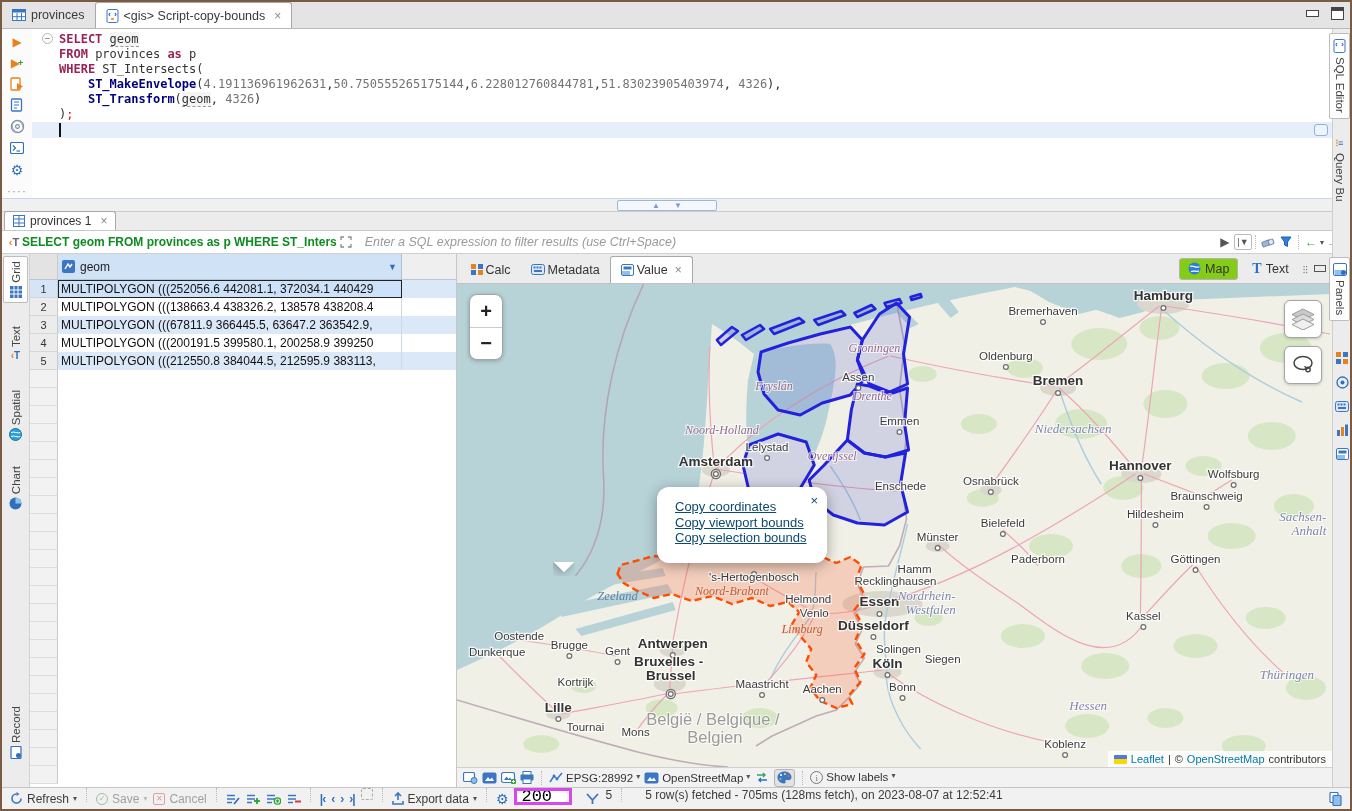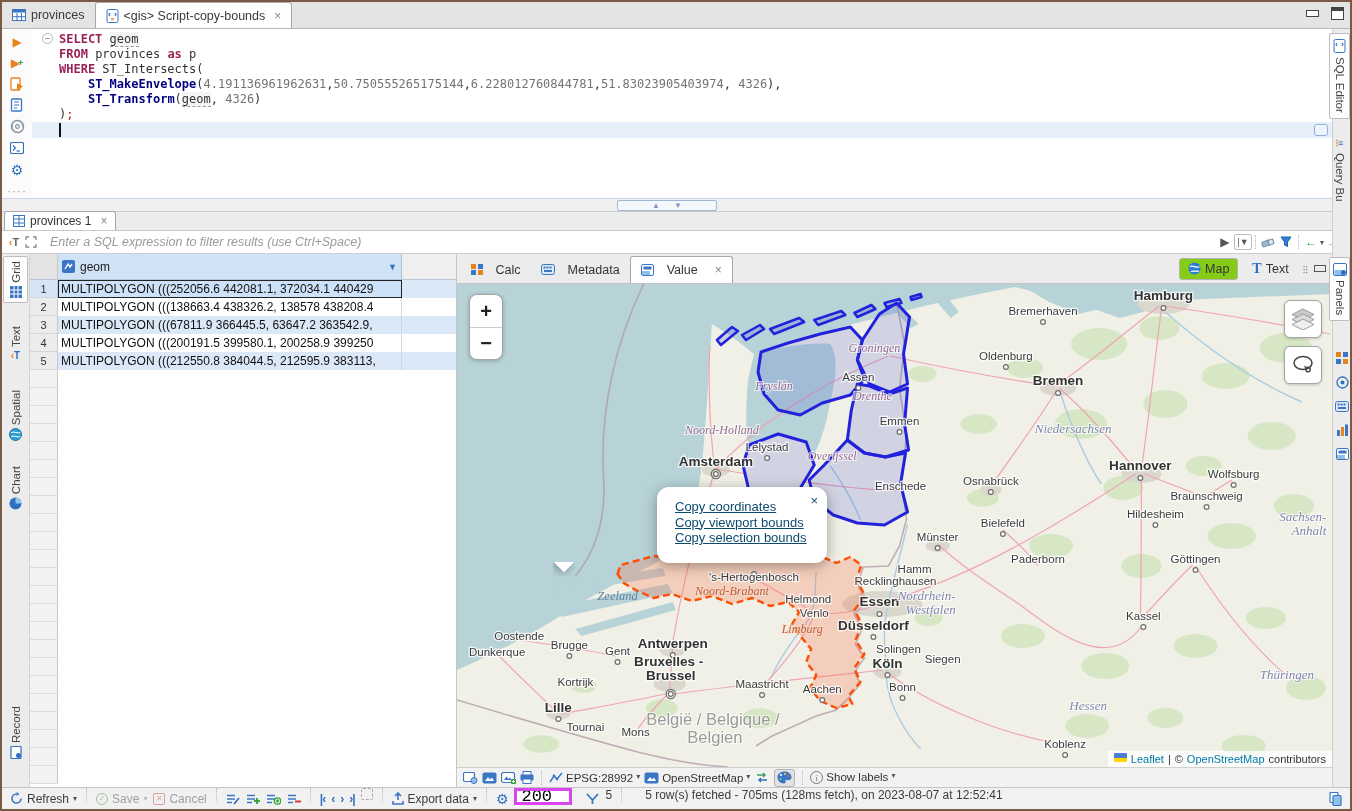--- a/index.html
+++ b/index.html
@@ -61,21 +61,21 @@
   .grow:nth-child(odd) .gdata, .grow:nth-child(odd) .gtail { background:#dbe8f8; }
   .grow:nth-child(even) .gdata, .grow:nth-child(even) .gtail { background:#fff; }
   .gtail { flex:1; }
   .grow.sel .gdata { background:#cde2f8; outline:1.5px solid #222; outline-offset:-1.5px; }
   .grow.sel .gnum { background:#d6e5f6; }
   .gempty { height:18px; width:28px; background:#f2f2f2; border-right:1px solid #c9c9c9; border-bottom:1px solid #dcdcdc; }
 
   
   #vpanel { left:455px; top:252px; width:875px; height:533px; }
   #vtabs { height:30px; background:#ececec; border-bottom:1px solid #c2c2c2; display:flex; align-items:flex-end; padding-left:4px; }
-  .vtab { display:flex; align-items:center; gap:13px; height:27px; padding:0 10px; font-size:12.5px; color:#333; }
+  .vtab { display:flex; align-items:center; gap:3px; height:27px; padding:0 10px; font-size:12.5px; color:#333; }
   .vtab.active { background:#fff; border:1px solid #a8a8a8; border-bottom:none; border-radius:3px 3px 0 0; }
   #vtabs-right { margin-left:auto; display:flex; align-items:center; gap:6px; padding-right:6px; height:100%; }
   .toggle-btn { display:flex; align-items:center; gap:4px; height:22px; padding:0 8px; font-size:12.5px; border-radius:3px; cursor:pointer; }
   .toggle-btn.pressed { background:#84cc16; border:1px solid #b4b4b4; }
   #map-wrap { position:absolute; left:0; top:30px; width:875px; height:483px; background:#b7d3d8; overflow:hidden; cursor:grab; }
   #map-svg { position:absolute; left:0; top:0; width:875px; height:483px; }
   .ml-city { font:11.5px "Liberation Sans",sans-serif; fill:#3b3b3b; text-anchor:middle; paint-order:stroke; stroke:#ffffffc8; stroke-width:2.5px; }
   .ml-citylg { font:600 13.5px "Liberation Sans",sans-serif; fill:#333; text-anchor:middle; paint-order:stroke; stroke:#ffffffc8; stroke-width:2.5px; }
   .ml-prov { font:italic 12px "Liberation Serif",serif; fill:#936b8e; text-anchor:middle; paint-order:stroke; stroke:#ffffffb0; stroke-width:2px; }
   .ml-provor { font:italic 12px "Liberation Serif",serif; fill:#b3603e; text-anchor:middle; paint-order:stroke; stroke:#ffd9c8a0; stroke-width:2px; }
@@ -86,21 +86,21 @@
   #zoomctl { position:absolute; left:12px; top:10px; width:34px; border:1px solid #a5a5a5; border-radius:8px; background:#fff; box-shadow:0 1px 4px rgba(0,0,0,.25); overflow:hidden; }
   .zbtn { height:32px; display:flex; align-items:center; justify-content:center; font-size:20px; font-weight:bold; color:#222; cursor:pointer; }
   .zbtn + .zbtn { border-top:1px solid #ccc; }
   .mapbtn { position:absolute; width:38px; height:38px; background:#fff; border:1px solid #a5a5a5; border-radius:6px; box-shadow:0 1px 3px rgba(0,0,0,.2); display:flex; align-items:center; justify-content:center; cursor:pointer; }
 
   #popup { position:absolute; left:200px; top:203px; width:170px; height:76px; background:#fff; border-radius:12px; box-shadow:0 3px 14px rgba(0,0,0,.35); padding:12px 10px 8px 18px; }
   #popup a { display:block; color:#0c4a6e; font-size:13px; line-height:15.5px; text-decoration:underline; cursor:pointer; white-space:nowrap; }
   #popup-close { position:absolute; right:9px; top:6px; color:#757575; font-size:15px; cursor:pointer; text-decoration:none !important; }
   #popup-tail { position:absolute; left:96px; top:278px; width:22px; height:14px; overflow:hidden; }
   #popup-tail::before { content:""; position:absolute; left:3px; top:-9px; width:16px; height:16px; background:#fff; transform:rotate(45deg); box-shadow:0 3px 10px rgba(0,0,0,.3); }
-  #attribution { position:absolute; right:0; bottom:0; background:rgba(255,255,255,.8); padding:2px 6px; font-size:11px; color:#333; display:flex; gap:4px; }
+  #attribution { position:absolute; right:0; bottom:0; background:rgba(255,255,255,.8); padding:2px 6px; font-size:11px; color:#333; display:flex; align-items:center; gap:4px; }
   #attribution a { color:#0078a8; text-decoration:none; cursor:pointer; }
   .flag { width:13px; height:9px; display:inline-block; background:linear-gradient(#4c7be1 50%,#ffd500 50%); border-radius:1px; }
 
   #map-toolbar { position:absolute; left:0; top:513px; width:875px; height:20px; background:#f2f2f2; border-top:1px solid #d0d0d0; display:flex; align-items:center; gap:4px; padding:0 6px; font-size:11.5px; color:#333; }
   .mt-item { display:flex; gap:3px; cursor:pointer; white-space:nowrap; }
   .caret { color:#555; font-size:8px; }
   .mt-pressed { border:1px solid #b5b5b5; background:#e2e2e2; border-radius:3px; padding:0 2px; height:18px; display:flex; align-items:center; }
 
   
   #right-strip { left:1330px; top:27px; width:18px; height:758px; background:#ececec; border-left:1px solid #cfcfcf; }
@@ -218,20 +218,21 @@
       <span>provinces 1</span>
       <span class="tab-close">×</span>
     </div>
   </div>
 
   <div id="filterbar" class="abs">
     <span class="fico" style="width:16px;">
         <b style="color:#e8821e;font-size:11px;">‹</b>
         <b style="color:#666;font-size:11px;">T</b>
       </span>
+    <span id="filter-sql">SELECT geom FROM provinces as p WHERE ST_Inters</span>
     <span class="fico">
       <svg class="ic" width="12" height="12" viewBox="0 0 12 12">
           <path d="M1,4 L1,1 L4,1 M8,1 L11,1 L11,4 M11,8 L11,11 L8,11 M4,11 L1,11 L1,8" fill="none" stroke="#8a8a8a" stroke-width="1.3"></path>
         </svg>
     </span>
     <span id="filter-placeholder">Enter a SQL expression to filter results (use Ctrl+Space)</span>
     <span class="fico" style="color:#555;">▶</span>
     <span class="fico" style="border:1px solid #bbb;border-radius:2px;color:#555;font-size:9px;">|▼</span>
     <span class="vsep-dot"></span>
     <span class="fico">

